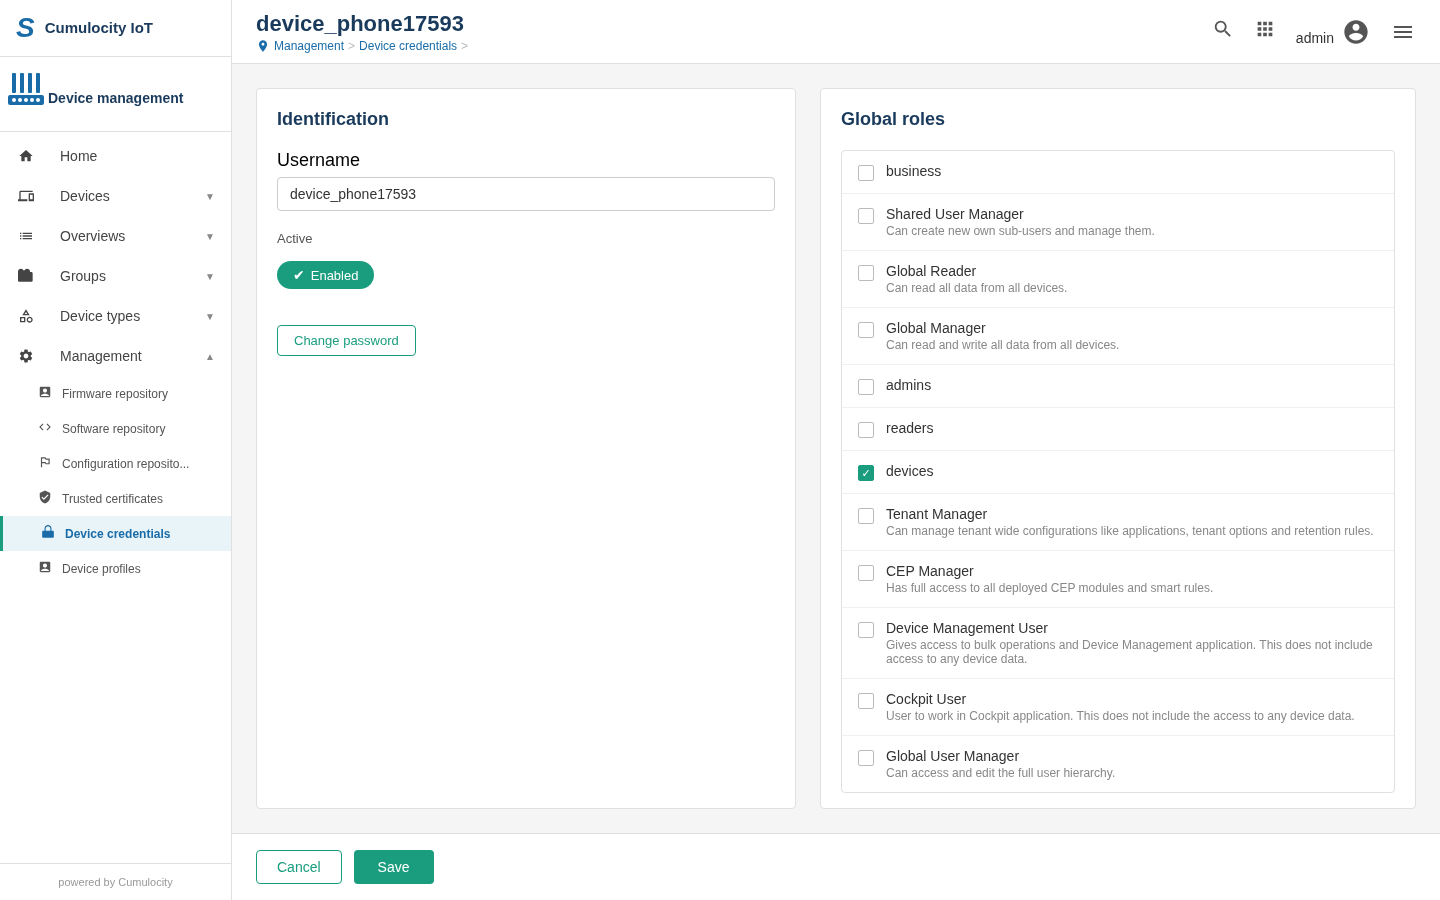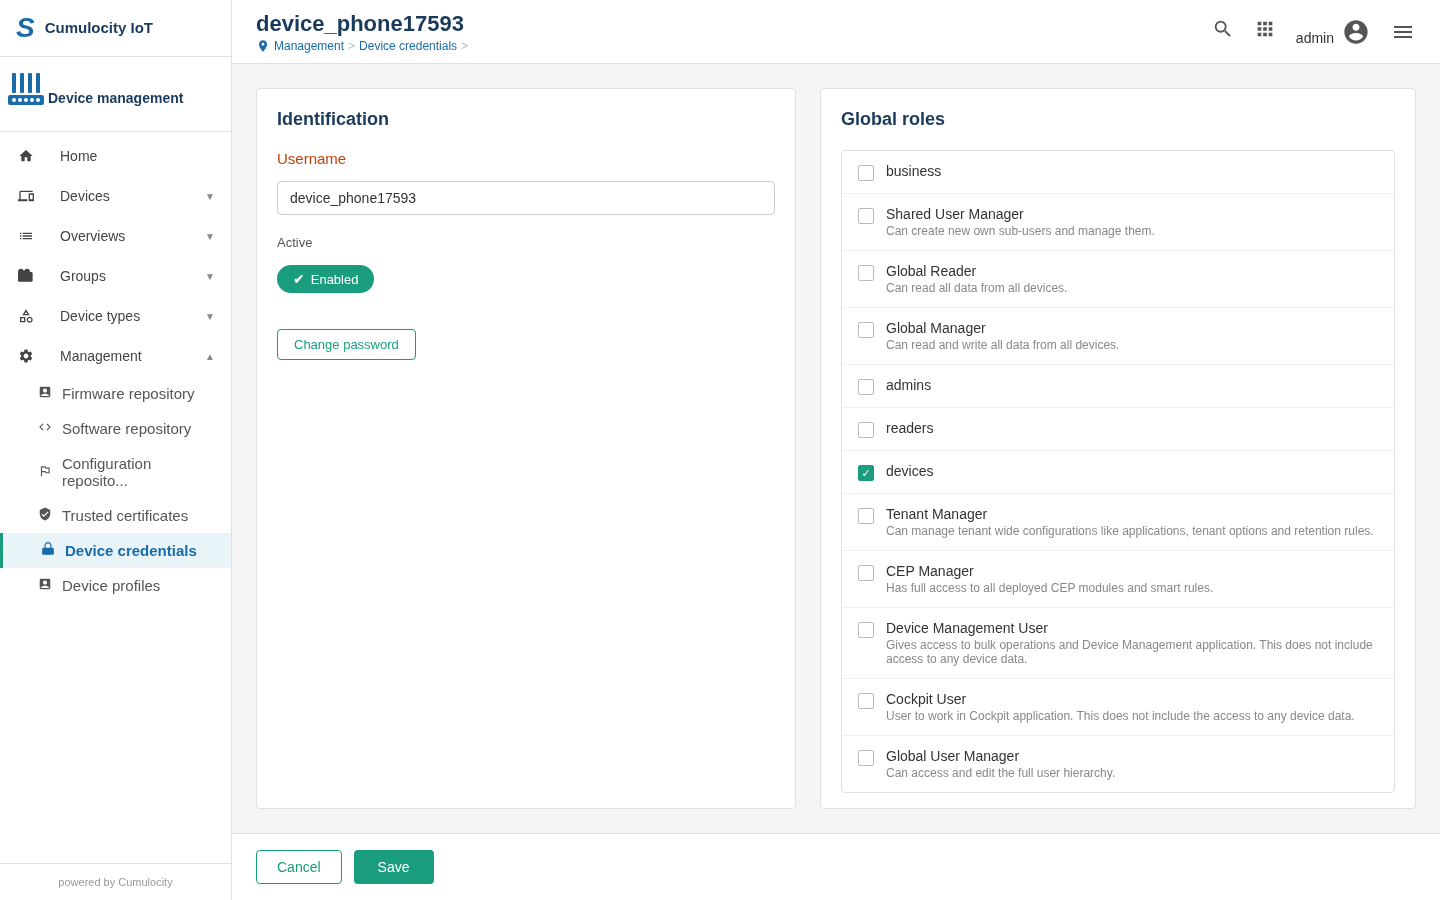--- a/index.html
+++ b/index.html
@@ -12,21 +12,21 @@
     .brand-name { color: #1a3a5c; font-weight: 700; font-size: 15px; line-height: 1.2; }
     .device-mgmt-header { display: flex; flex-direction: row; align-items: center; padding: 16px 8px 8px; border-bottom: 1px solid #e0e0e0; }
     .device-icon { font-size: 32px; margin-bottom: 6px; color: #1a6ca8; }
     .device-mgmt-title { font-weight: 700; font-size: 14px; color: #1a3a5c; }
 
     .nav-section { padding: 4px 0; }
     .nav-item { display: flex; align-items: center; padding: 10px 16px; cursor: pointer; gap: 24px; color: #444; font-size: 14px; position: relative; }
     .nav-item .nav-icon { width: 20px; height: 20px; flex-shrink: 0; display: flex; align-items: center; justify-content: center; color: inherit; }
     .nav-item .nav-label { flex: 1; }
     .nav-item .chevron { font-size: 10px; color: #888; }
-    .nav-sub-item { display: flex; align-items: center; padding: 9px 16px 9px 38px; cursor: pointer; gap: 10px; color: #555; font-size: 15px; }
+    .nav-sub-item { display: flex; align-items: center; padding: 9px 16px 9px 38px; cursor: pointer; gap: 10px; color: #555; font-size: 12px; }
     .nav-sub-item.active { color: #1a6ca8; font-weight: 700; background: #e8f4f8; border-left: 3px solid #1a9d7e; }
 
     .sidebar-footer { margin-top: auto; padding: 12px 16px; color: #999; font-size: 11px; text-align: center; border-top: 1px solid #e0e0e0; }
 
     
     .main { flex: 1; display: flex; flex-direction: column; height: 100%; overflow: hidden; }
 
     
     .topbar { background: #fff; border-bottom: 1px solid #e0e0e0; padding: 0 24px; display: flex; align-items: center; justify-content: space-between; height: 64px; flex-shrink: 0; }
     .topbar-left { display: flex; flex-direction: column; }
@@ -42,21 +42,21 @@
     
     .content { flex: 1; overflow-y: auto; padding: 24px; display: flex; gap: 24px; }
 
     
     .card { background: #fff; border: 1px solid #e0e0e0; border-radius: 4px; padding: 20px; flex: 1; min-width: 0; }
 
     .section-title { font-size: 18px; font-weight: 600; color: #1a3a5c; margin-bottom: 20px; }
 
     
     .ident-section { max-width: 540px; }
-    .field-label { font-size: 15px; color: #c2410c; margin-bottom: 14px; font-weight: 500; }
+    .field-label { font-size: 18px; color: #000000; margin-bottom: 6px; font-weight: 500; }
     .text-input { width: 100%; padding: 8px 12px; border: 1px solid #ccc; border-radius: 4px; font-size: 14px; color: #333; background: #fff; outline: none; }
     .field-group { margin-bottom: 20px; }
 
     .active-label { font-size: 13px; color: #555; margin-bottom: 15px; font-weight: 500; }
     .toggle-btn { display: inline-flex; align-items: center; gap: 6px; background: #1a9d7e; border: none; border-radius: 20px; padding: 6px 16px; color: #fff; cursor: pointer; font-size: 13px; font-weight: 500; }
     .toggle-icon { font-size: 14px; }
 
     .change-pwd-btn { border: 1px solid #1a9d7e; background: #fff; color: #1a9d7e; padding: 7px 16px; border-radius: 4px; font-size: 13px; cursor: pointer; margin-top: 16px; }
 
     

